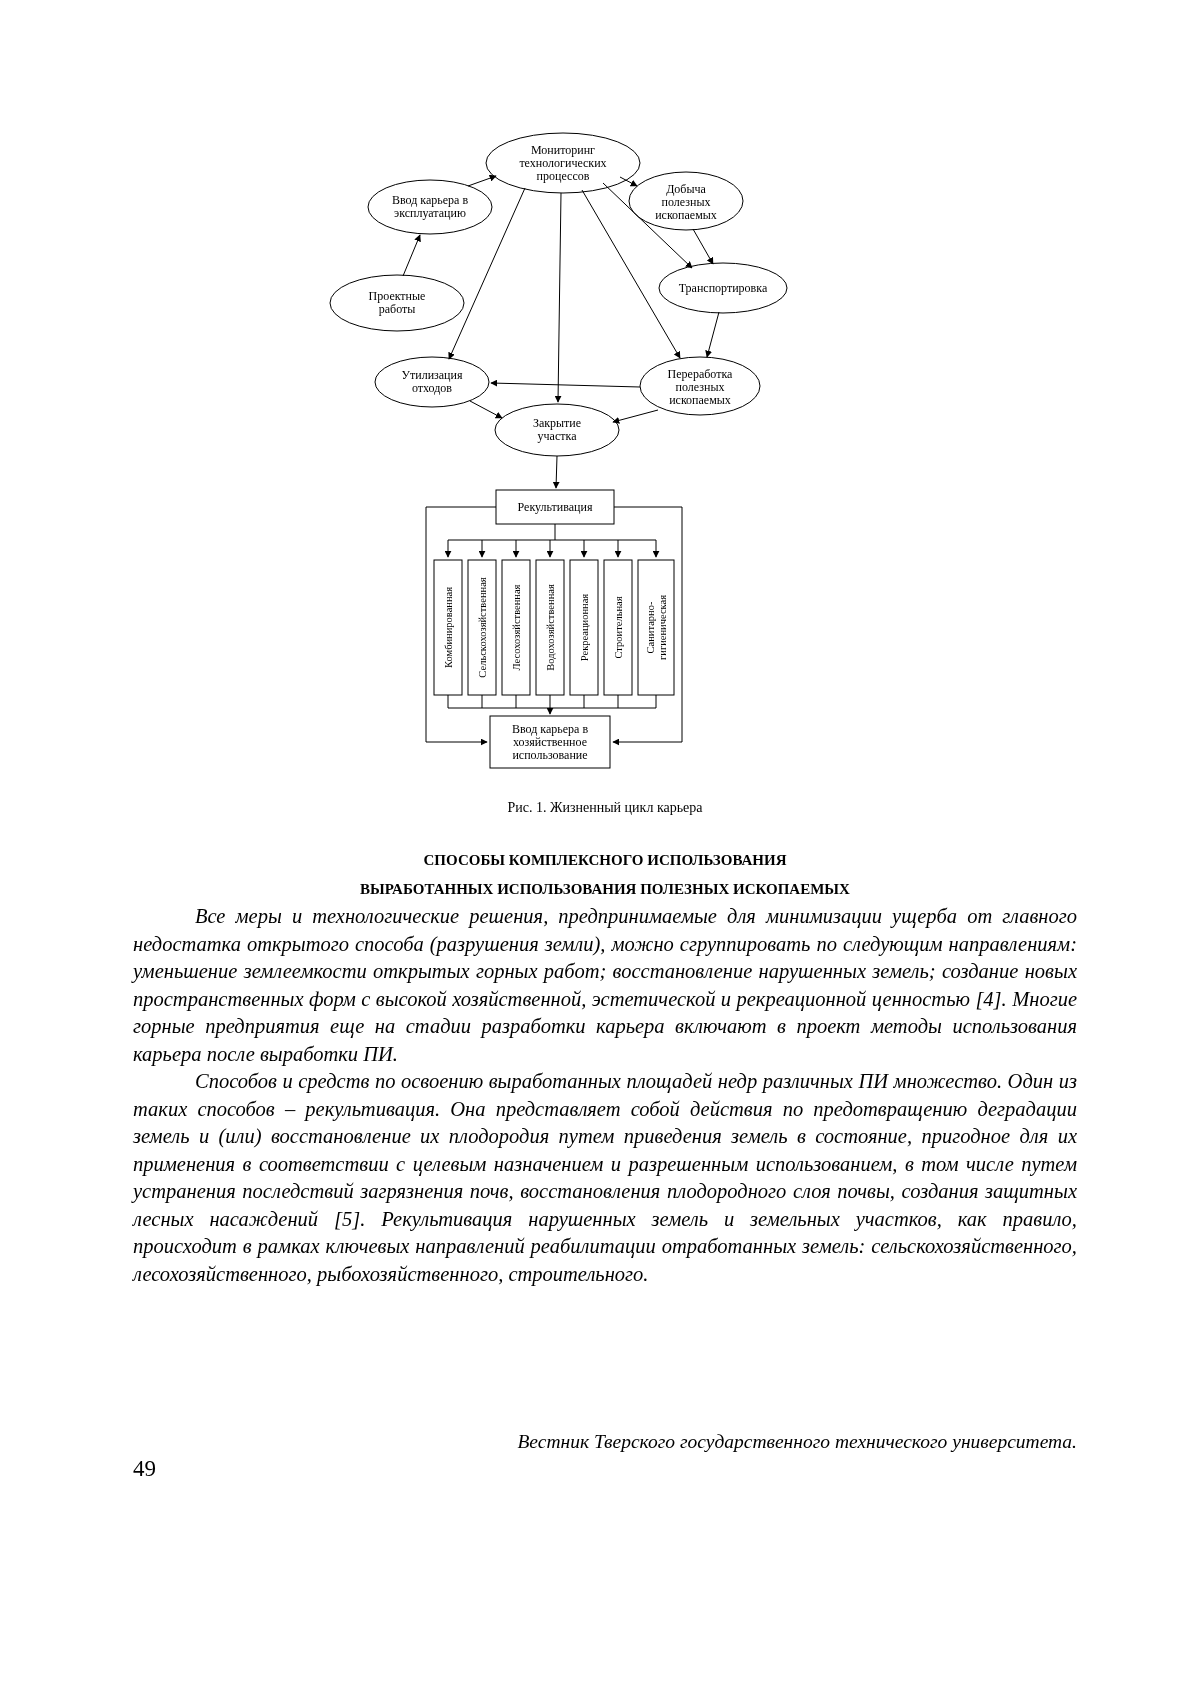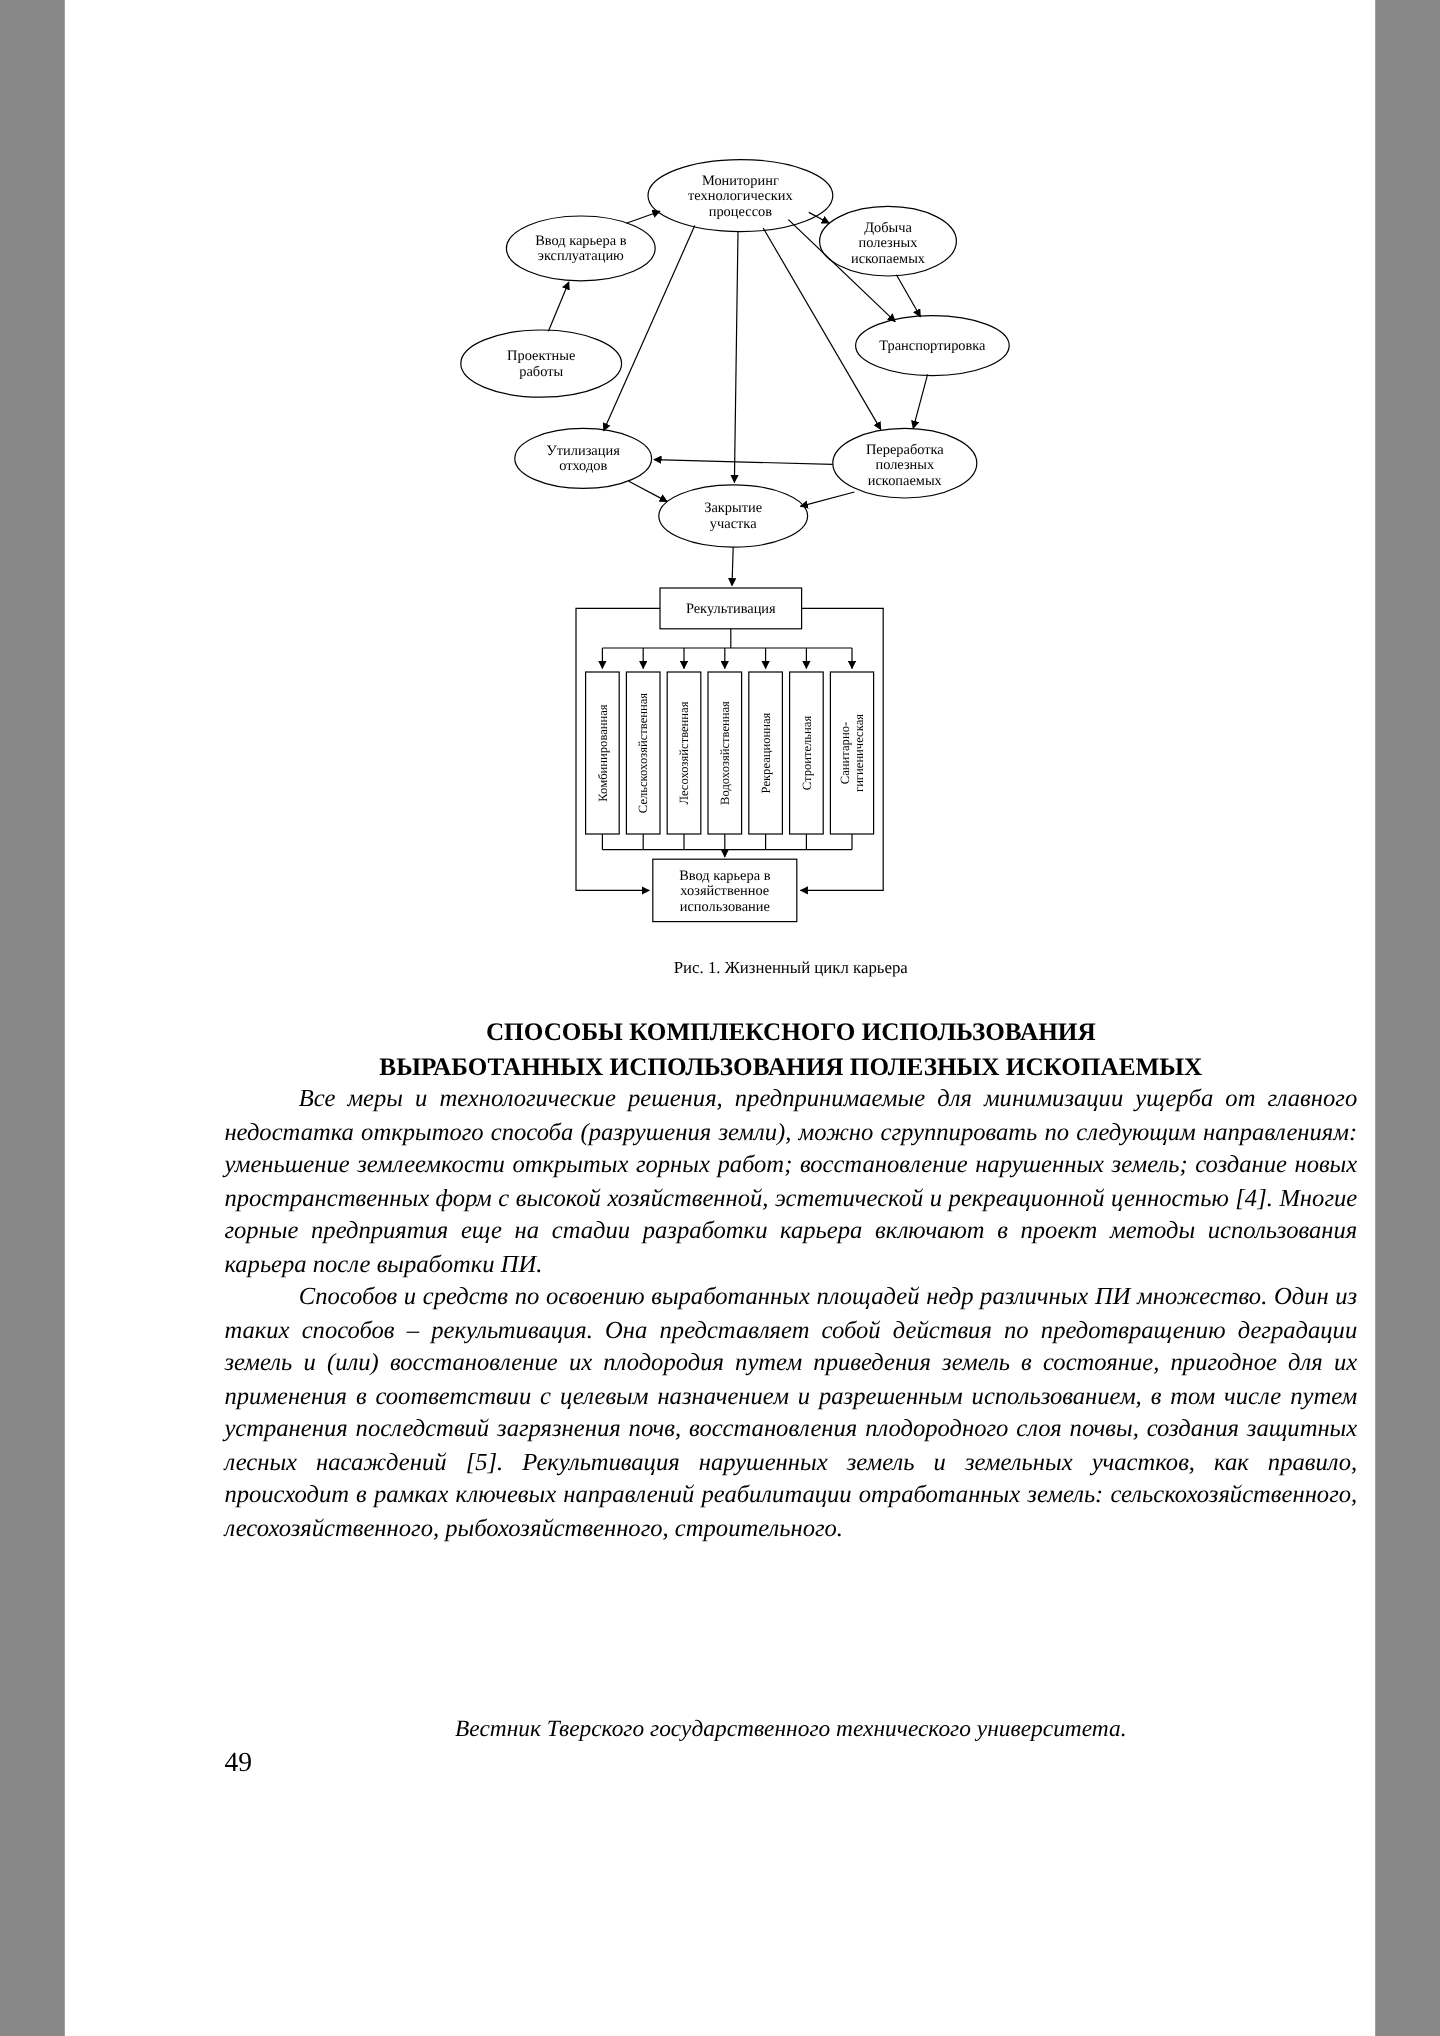--- a/index.html
+++ b/index.html
@@ -1,43 +1,43 @@
 <!DOCTYPE html>
 <html><head>
 <meta charset="utf-8">
 <style>
   html,body { margin:0; padding:0; background:#888; }
   .page {
-    position:relative; width:1092px; height:1697px; margin:0 auto;
+    position:relative; width:1200px; height:1697px; margin:0 auto;
     background:#ffffff; color:#000;
     font-family:"Liberation Serif", serif;
     overflow:hidden;
   }
   .figure { position:absolute; left:310px; top:130px; width:500px; height:650px; }
   svg { display:block; }
   svg .shape { fill:#ffffff; stroke:#000000; stroke-width:1; }
   svg text { font-family:"Liberation Serif", serif; font-size:12px; fill:#000; text-anchor:middle; }
   svg text.vert { font-size:10.5px; }
   svg .arrow { stroke:#000; stroke-width:1; fill:none; }
   .caption {
     position:absolute; left:133px; top:800px; width:944px;
     text-align:center; font-size:14px;
   }
   .heading {
     position:absolute; left:133px; top:846px; width:944px;
-    text-align:center; font-weight:bold; font-size:21px; line-height:29px;
+    text-align:center; font-weight:bold; font-size:15px; line-height:29px;
   }
   .body {
     position:absolute; left:133px; top:903px; width:944px;
     font-size:20.5px; line-height:27.5px; text-align:justify;
   }
   .body p { margin:0; text-indent:62px;font-style:italic; }
   .footer {
     position:absolute; left:133px; top:1428px; width:944px;
-    text-align:center; font-style:italic; font-size:19.5px; line-height:27px;
+    text-align:right; font-style:italic; font-size:19.5px; line-height:27px;
   }
   .page-number { position:absolute; left:133px; top:1456px; font-size:23px; }
 </style>
 </head>
 <body>
 
 <div class="page">
 
   <div class="figure">
     <svg width="500" height="650" viewBox="0 0 500 650">

